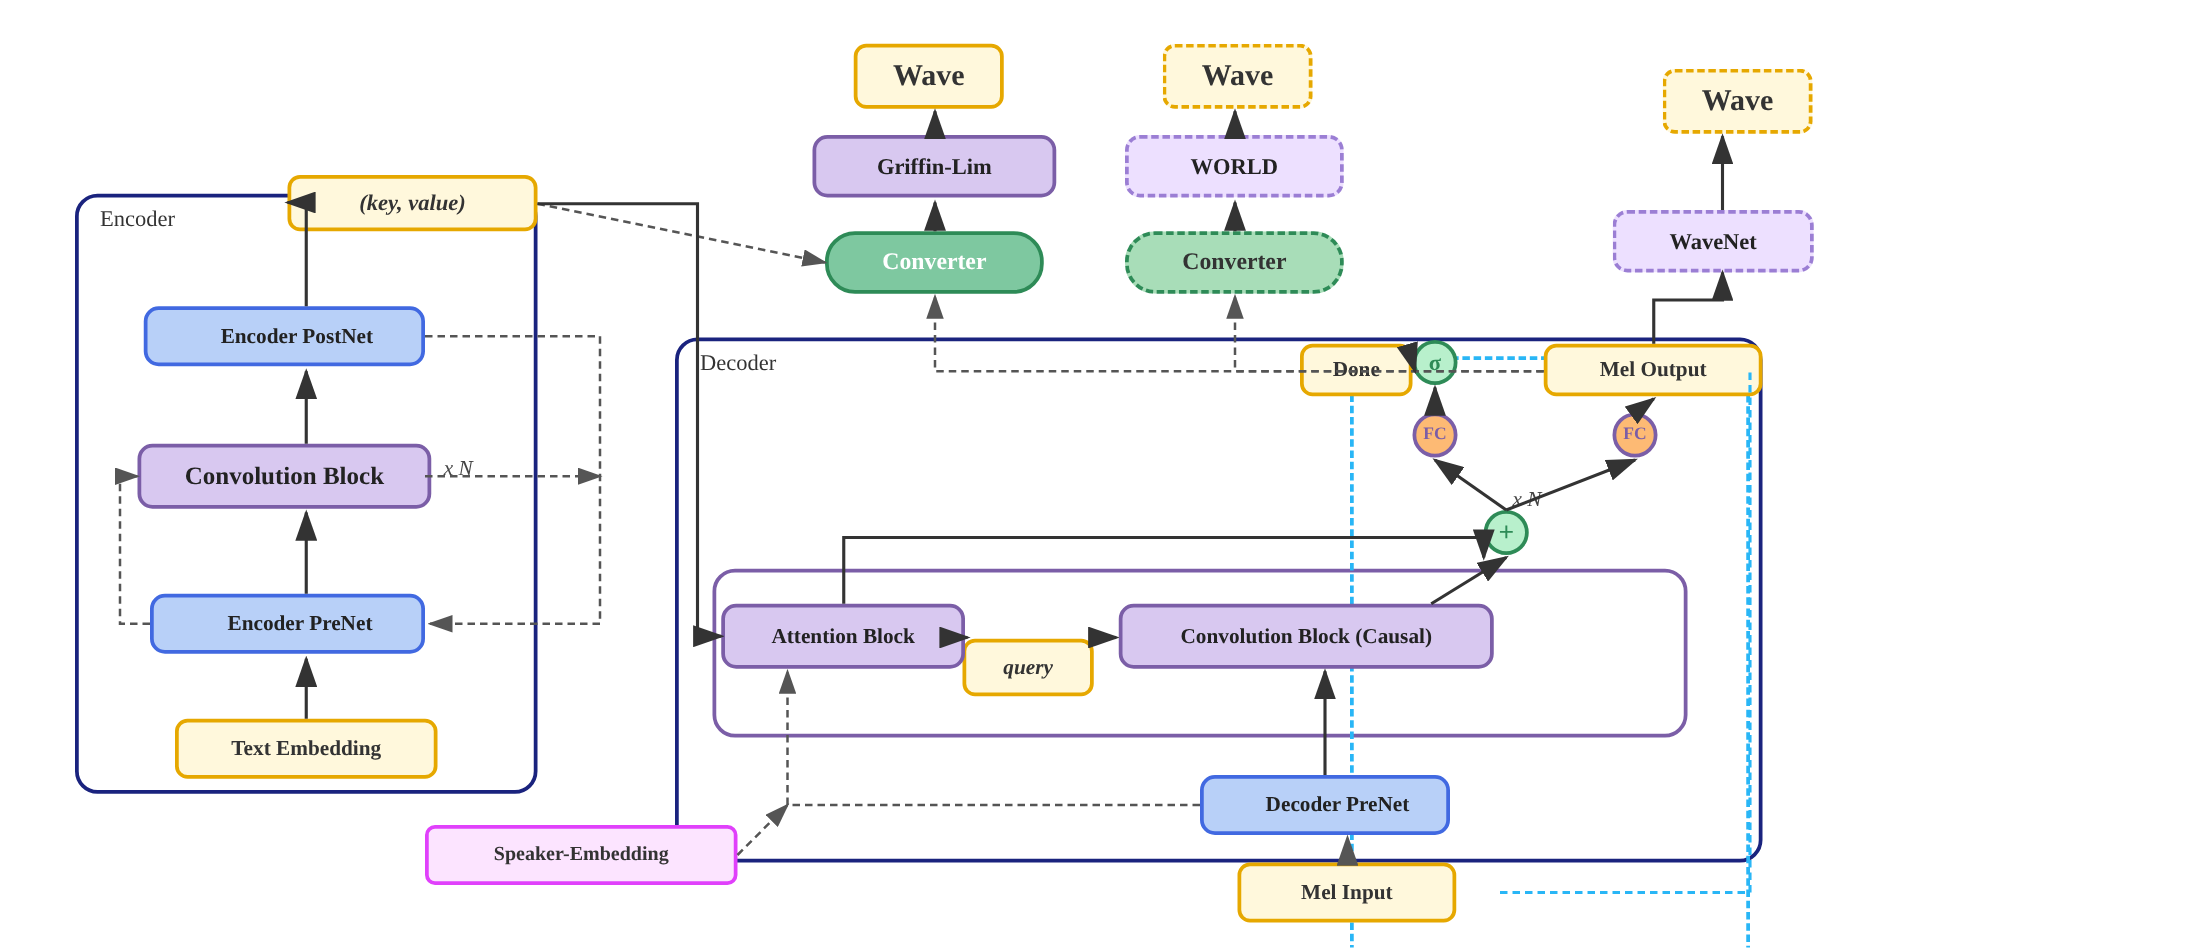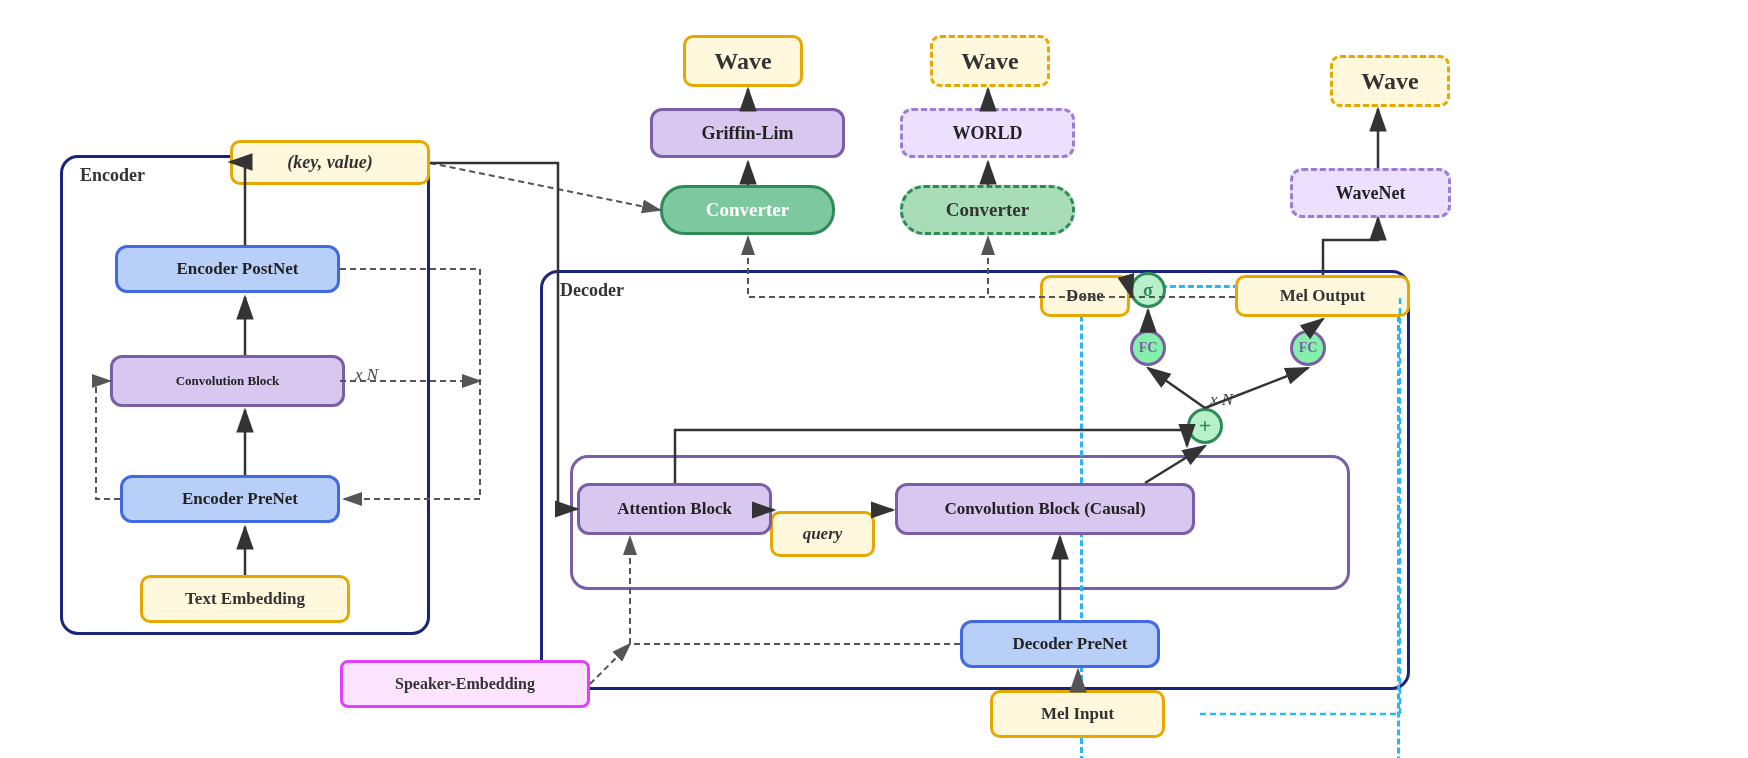--- a/index.html
+++ b/index.html
@@ -95,21 +95,21 @@
     .container-dark-blue-decoder {
       position: absolute;
       border: 3px solid #1a237e;
       border-radius: 18px;
       background: transparent;
     }
     .label-plain {
       position: absolute;
       font-size: 18px;
       color: #333;
-      font-weight: 700;
+      font-weight: 400;
     }
     .xN {
       position: absolute;
       font-size: 17px;
       color: #444;
       font-style: italic;
     }
     
     .arrows {
       position: absolute;
@@ -129,21 +129,21 @@
       font-size: 22px;
       font-weight: bold;
     }
     .circle-green {
       border: 3px solid #2e8b57;
       background: #b8f0cc;
       color: #2e8b57;
     }
     .circle-purple {
       border: 3px solid #7b5ea7;
-      background: #86efac;
+      background: #fdba74;
       color: #7b5ea7;
       font-size: 14px;
       font-weight: bold;
     }
     .circle-sigma {
       border: 3px solid #2e8b57;
       background: #b8f0cc;
       color: #2e8b57;
       font-size: 20px;
     }
@@ -158,21 +158,21 @@
   <span class="label-plain" style="left:80px; top:165px;">Encoder</span>
 
   <div class="box box-yellow" style="left:140px; top:575px; width:210px; height:48px; font-size:17px;">
     <span>Text Embedding</span>
   </div>
 
   <div class="box box-blue" style="left:120px; top:475px; width:220px; height:48px; font-size:17px;">
     <span>Encoder PreNet</span>
   </div>
 
-  <div class="box box-purple" style="left:110px; top:355px; width:235px; height:52px; font-size:13px;font-family:Liberation Serif, serif;">
+  <div class="box box-purple" style="left:110px; top:355px; width:235px; height:52px; font-size:20px;font-family:Liberation Serif, serif;">
     <span>Convolution Block</span>
   </div>
 
   <span class="xN" style="left:355px; top:365px;">x N</span>
 
   <div class="box box-blue" style="left:115px; top:245px; width:225px; height:48px; font-size:17px;">
     <span>Encoder PostNet</span>
   </div>
 
   <div class="box box-yellow" style="left:230px; top:140px; width:200px; height:45px; font-size:18px;">

